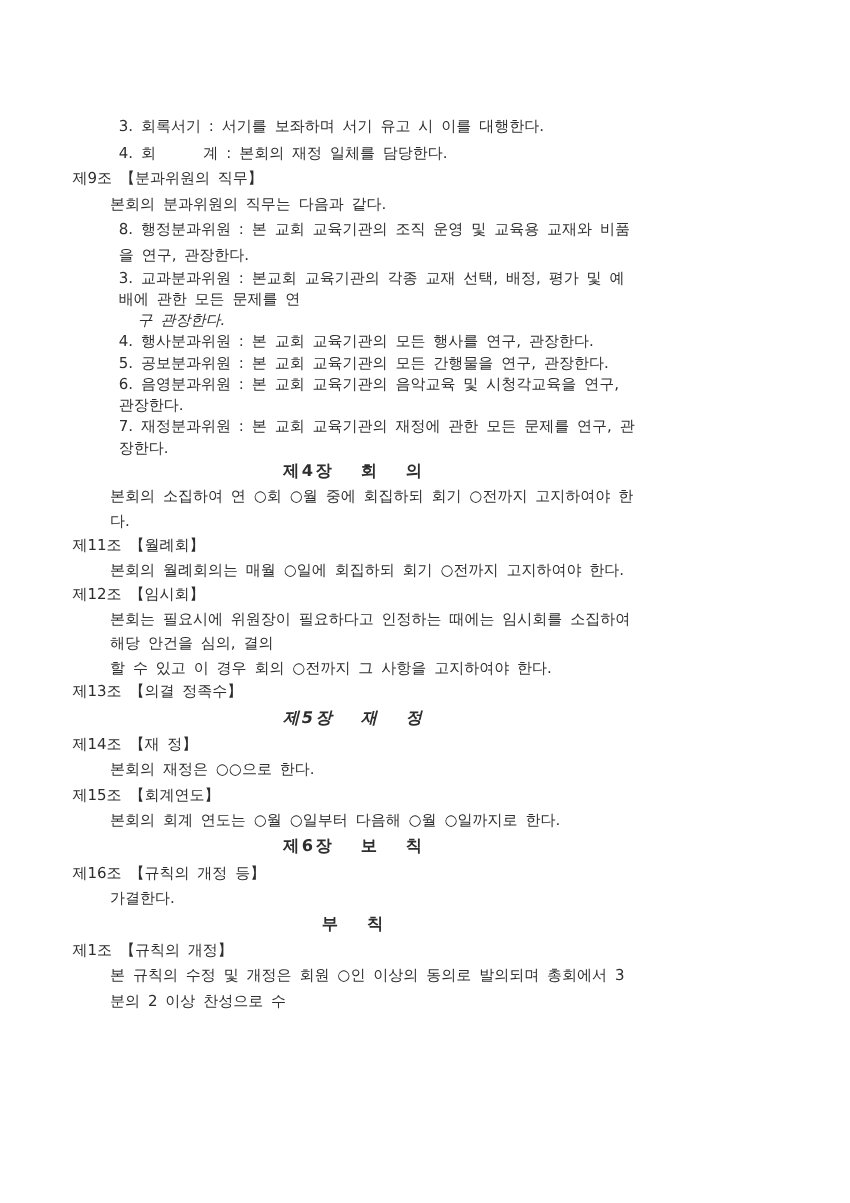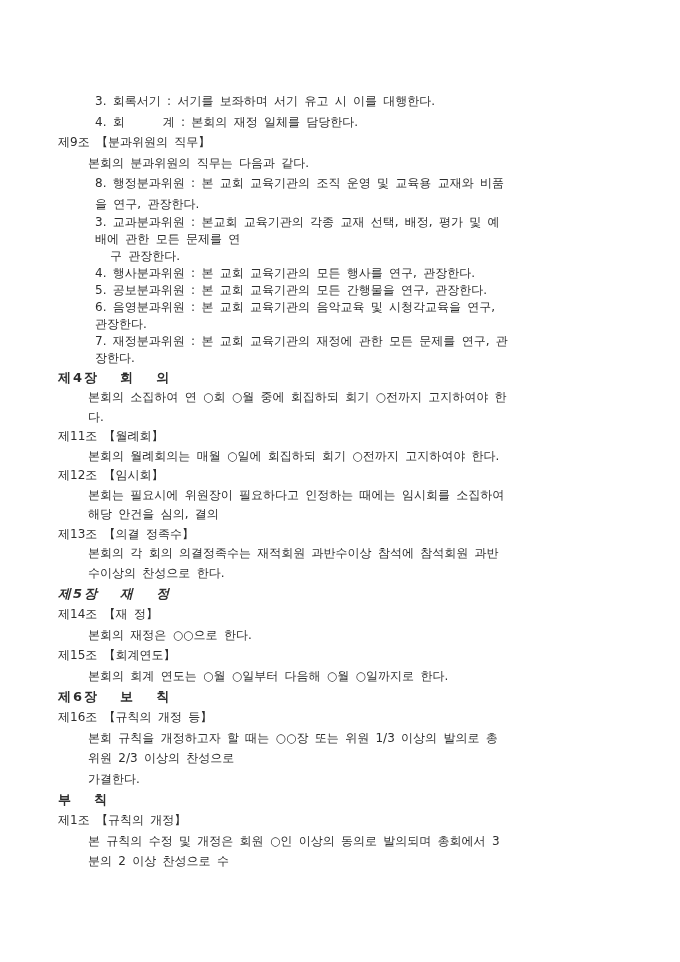--- a/index.html
+++ b/index.html
@@ -21,25 +21,25 @@
   }
   .page p {
     margin: 0;
     white-space: pre-wrap;
   }
   .line  { line-height: 20.5px; }
   .mid   { line-height: 19.5px; }
   .tight { line-height: 17px; }
   .indent-body { padding-left: 30px; }
   .indent-item { padding-left: 37px; }
-  .indent-cont { padding-left: 52px; }
+  .indent-cont { padding-left: 52px; font-style: italic; }
   .chapter {
     font-weight: bold;
     font-size: 13px;
-    text-align: left;
+    text-align: center;
     line-height: 21px;
     letter-spacing: 2px;
     word-spacing: 4px;
   }
   .ch-main     { margin: 17px 0 17px; }
   .ch-five     { margin: 10px 0 11px; font-style: italic; }
   .ch-six      { margin: 14px 0 15px; }
   .ch-appendix { margin: 10px 0 17px; }
 </style>
 </head>
@@ -58,33 +58,32 @@
   <p class="tight indent-item">6. 음영분과위원 : 본 교회 교육기관의 음악교육 및 시청각교육을 연구, 관장한다.</p>
   <p class="tight indent-item">7. 재정분과위원 : 본 교회 교육기관의 재정에 관한 모든 문제를 연구, 관장한다.</p>
 
   <p class="chapter ch-main">제4장  회  의</p>
 
   <p class="mid indent-body">본회의 소집하여 연 ○회 ○월 중에 회집하되 회기 ○전까지 고지하여야 한다.</p>
   <p class="mid">제11조 【월례회】</p>
   <p class="mid indent-body">본회의 월례회의는 매월 ○일에 회집하되 회기 ○전까지 고지하여야 한다.</p>
   <p class="mid">제12조 【임시회】</p>
   <p class="mid indent-body">본회는 필요시에 위원장이 필요하다고 인정하는 때에는 임시회를 소집하여 해당 안건을 심의, 결의</p>
+  <p class="mid indent-body">할 수 있고 이 경우 회의 ○전까지 그 사항을 고지하여야 한다.</p>
   <p class="mid">제13조 【의결 정족수】</p>
-  <p class="mid indent-body">본회의 각 회의 의결정족수는 재적회원 과반수이상 참석에 참석회원 과반수이상의 찬성으로 한다.</p>
 
   <p class="chapter ch-five">제5장  재  정</p>
 
   <p class="line">제14조 【재 정】</p>
   <p class="line indent-body">본회의 재정은 ○○으로 한다.</p>
   <p class="line">제15조 【회계연도】</p>
   <p class="line indent-body">본회의 회계 연도는 ○월 ○일부터 다음해 ○월 ○일까지로 한다.</p>
 
   <p class="chapter ch-six">제6장  보  칙</p>
 
   <p class="line">제16조 【규칙의 개정 등】</p>
-  <p class="line indent-body">본회 규칙을 개정하고자 할 때는 ○○장 또는 위원 1/3 이상의 발의로 총위원 2/3 이상의 찬성으로</p>
   <p class="line indent-body">가결한다.</p>
 
   <p class="chapter ch-appendix">부  칙</p>
 
   <p class="line">제1조 【규칙의 개정】</p>
   <p class="line indent-body">본 규칙의 수정 및 개정은 회원 ○인 이상의 동의로 발의되며 총회에서 3분의 2 이상 찬성으로 수</p>
 </div>
 
 </body></html>

